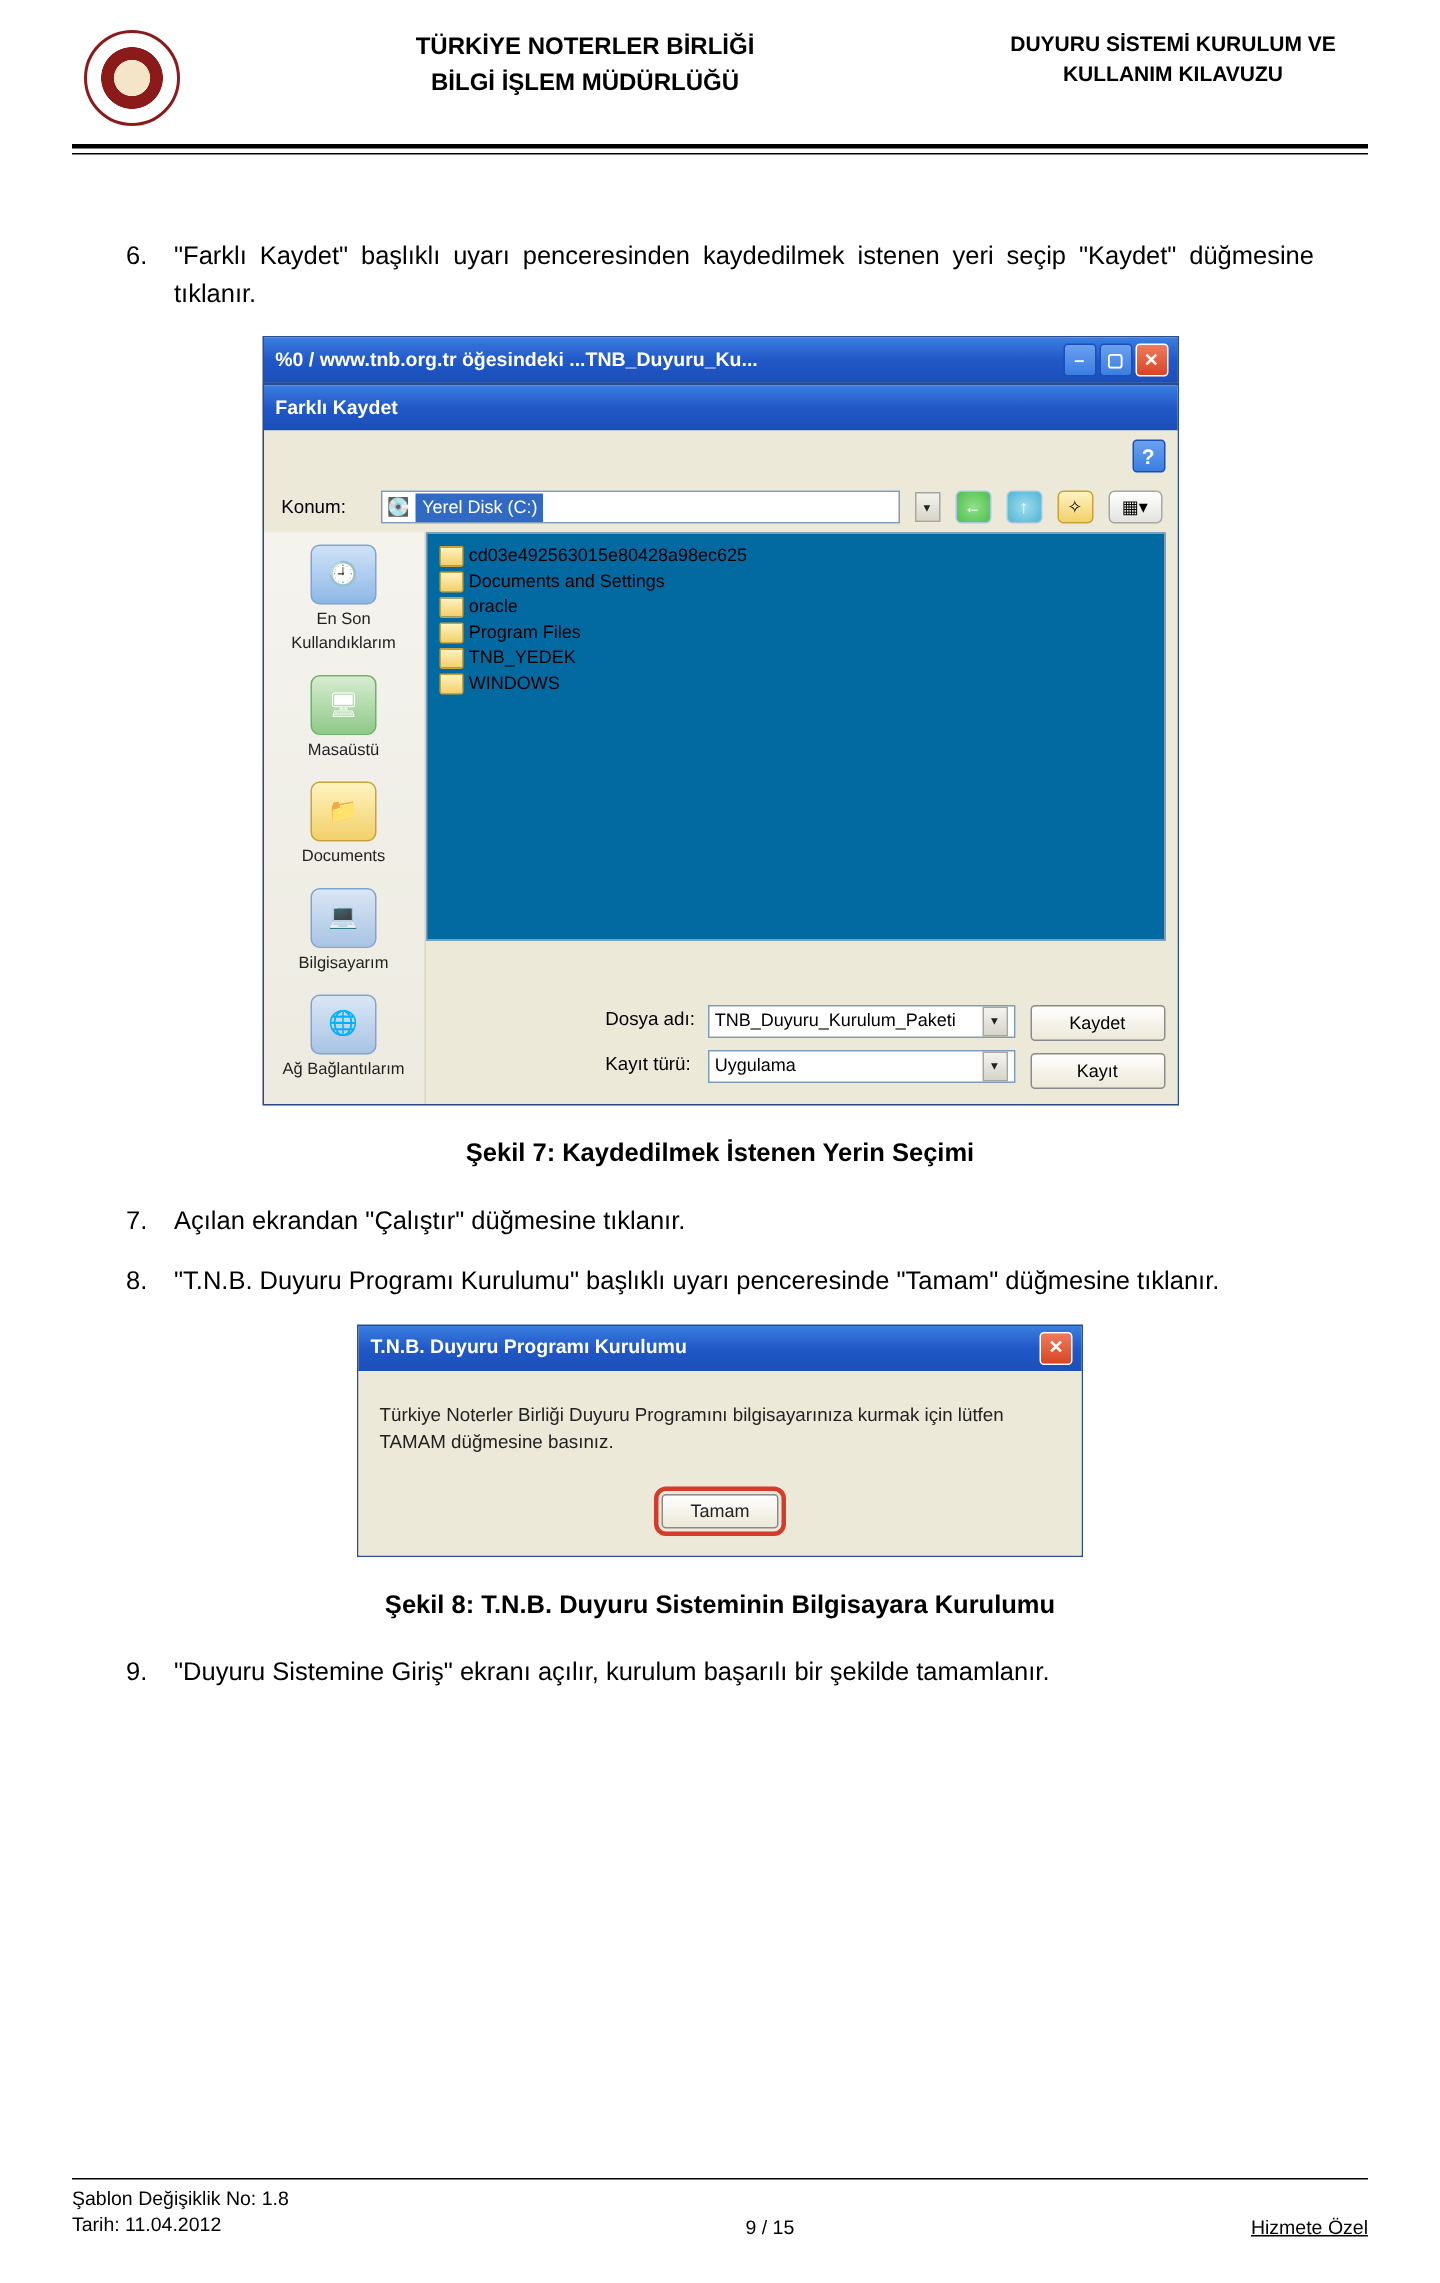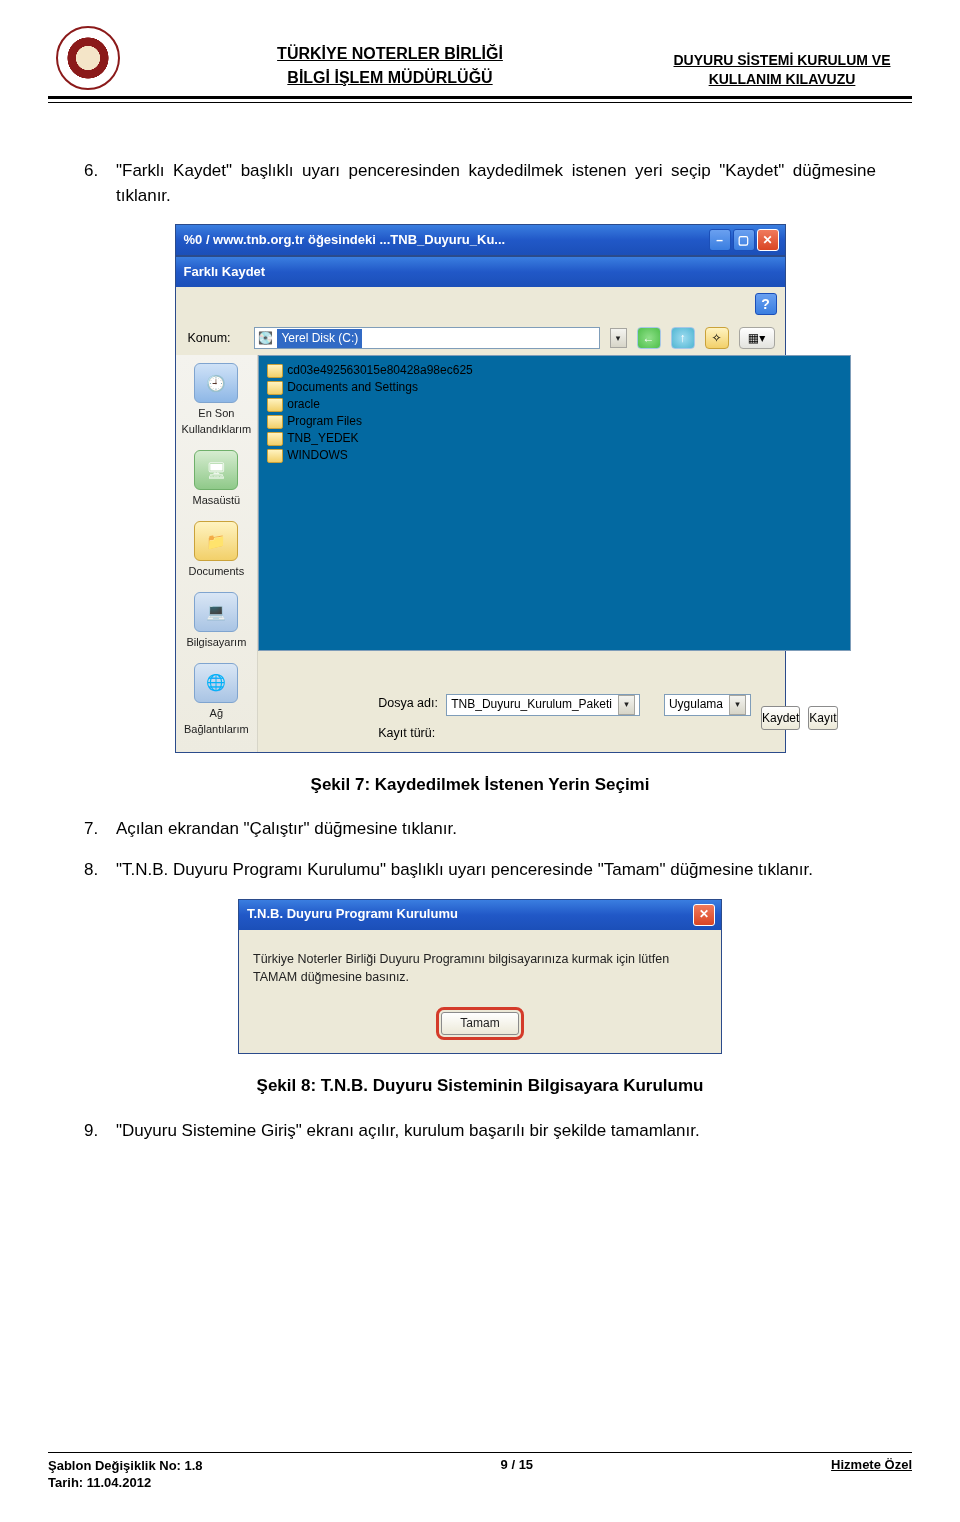--- a/index.html
+++ b/index.html
@@ -12,24 +12,23 @@
     position: relative;
   }
   .page {
     width: 960px;
     height: 1522px;
     padding: 20px 48px 40px 48px;
     position: relative;
   }
   .header {
     display: flex;
-    align-items: flex-end;
+    align-items: flex-start;
     justify-content: space-between;
     height: 70px;
-    text-decoration: underline;
   }
   .logo-wrap {
     width: 80px;
     display: flex;
     justify-content: center;
   }
   .logo {
     width: 64px;
     height: 64px;
     border-radius: 50%;
@@ -194,26 +193,26 @@
     height: 17px; font-size: 12px;
   }
   .fico {
     width: 16px; height: 14px;
     background: linear-gradient(#fff3c0,#f2d06a);
     border: 1px solid #caa23a;
     border-radius: 1px 1px 2px 2px;
   }
   .bottom-rows { padding: 4px 8px 10px 0; display:flex;margin-top:33px; }
   .bottom-labels { width: 188px; padding-left: 120px; font-size:12.5px; display:flex; flex-direction:column; gap:12px; }
-  .bottom-inputs { flex:1; display:flex; flex-direction:row; gap:24px; }
+  .bottom-inputs { flex:1; display:flex; flex-direction:column; gap:8px; }
   .txtcombo {
     height: 22px; background:#fff; border:1px solid #7f9db9;
     display:flex; align-items:center; padding: 0 4px; font-size: 12px; gap:6px;
   }
-  .btncol { width: 100px; display:flex; flex-direction:row; gap:8px; padding-left:10px;align-items:center; }
+  .btncol { width: 100px; display:flex; flex-direction:column; gap:8px; padding-left:10px; }
   .xpb {
     height: 24px;
     background: linear-gradient(#ffffff,#ece9d8);
     border: 1px solid #8b8b8b;
     border-radius: 3px;
     font-size: 12px;
     text-align: center;
     line-height: 22px;
   }
   .help-ico {
@@ -252,21 +251,21 @@
     outline-offset: 2px;
   }
 
   
   .footer {
     position: absolute;
     left: 48px; right: 48px; bottom: 30px;
     font-size: 13px;
   }
   .footer .line { border-top: 1px solid #000; margin-bottom: 4px; }
-  .footer-row { display:flex; justify-content:space-between; align-items:flex-start;font-weight:bold; }
+  .footer-row { display:flex; justify-content:space-between; align-items:flex-end; }
   .footer-left { line-height:1.35; }
   .footer-center { text-align:center; }
   .footer-right { text-decoration: underline; }
 </style>
 </head>
 <body>
 
 <div class="page">
 
   <div class="header">

